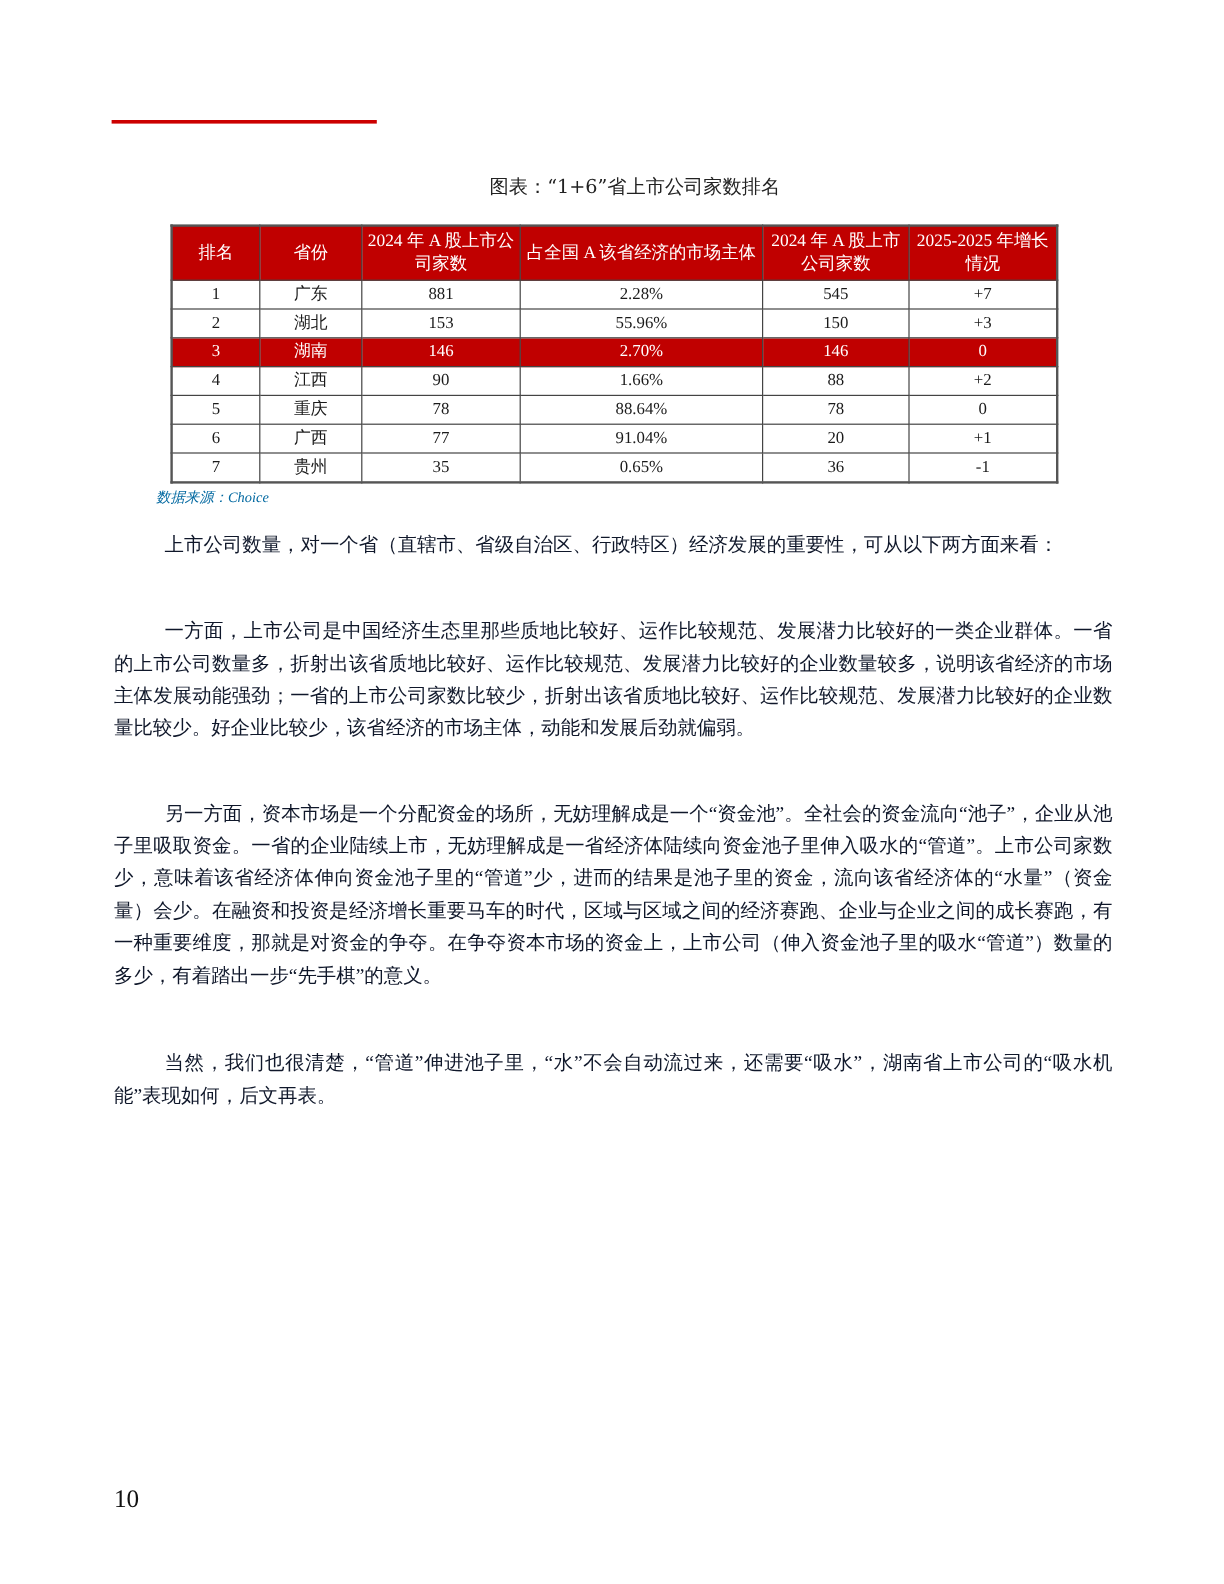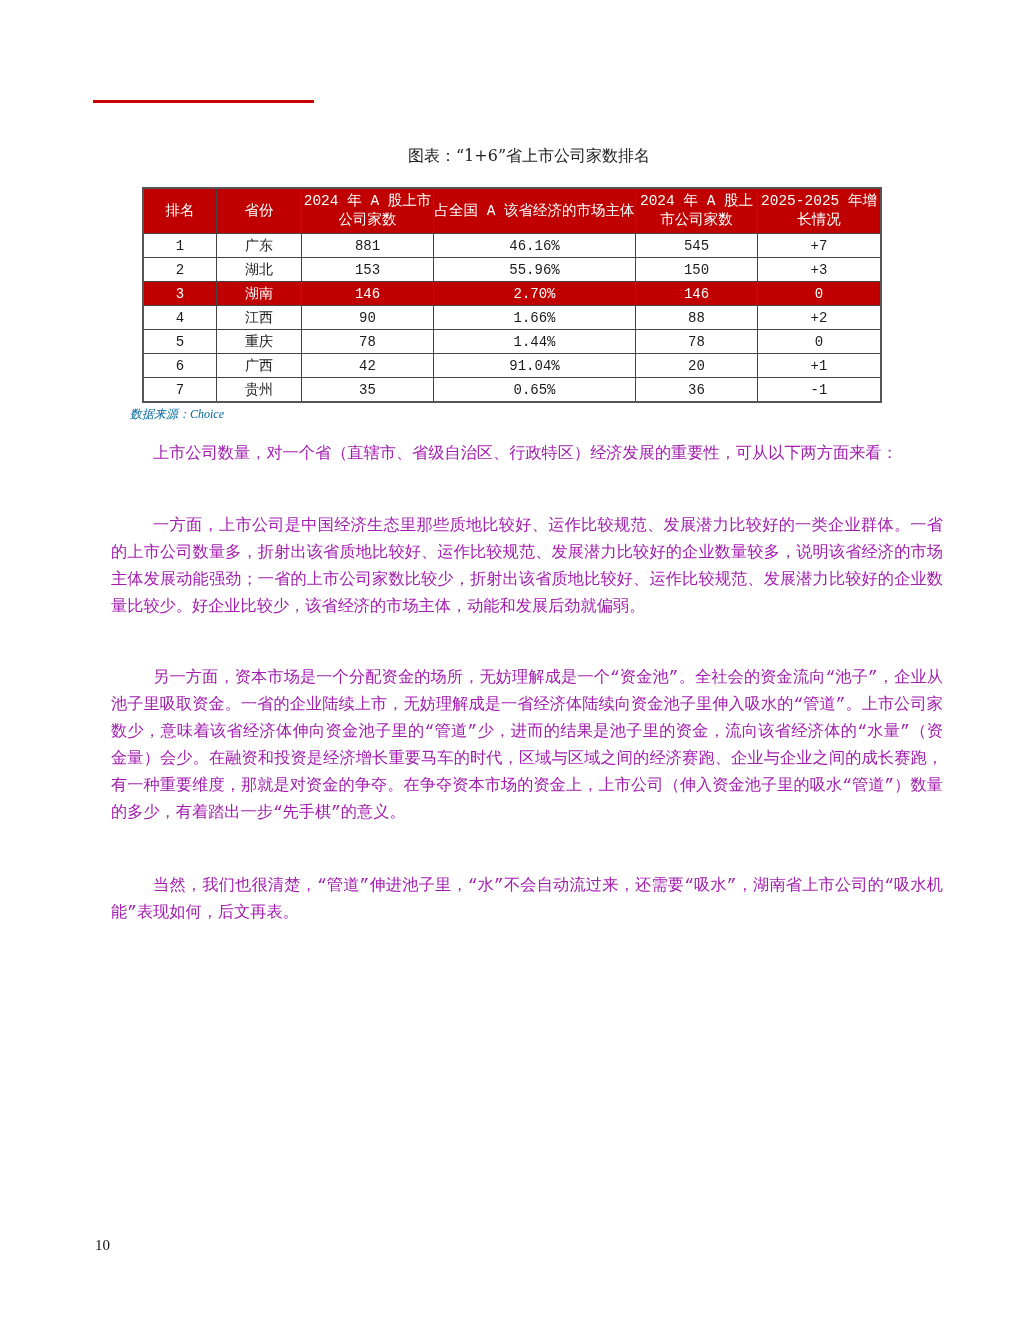--- a/index.html
+++ b/index.html
@@ -12,21 +12,21 @@
       position: absolute; left: 93px; top: 100px; width: 221px; height: 3px;
       background: #cc0000;
     }
     .figure-title {
       position: absolute; left: 0; top: 146px; width: 1058px; text-align: center;
       font-size: 16px; color: #222;
     }
     table.rank-table {
       position: absolute; left: 142px; top: 187px;
       border-collapse: collapse;
-      font-family: Liberation Mono, monospace;
+      font-family: Liberation Serif, serif;
       font-size: 14px;
       border: 2px solid #555;
     }
     table.rank-table th, table.rank-table td {
       border: 1.5px solid #444;
       text-align: center;
       padding: 0;
       line-height: 18px;
     }
     table.rank-table th {
@@ -36,34 +36,34 @@
     table.rank-table td { height: 23px; color: #1a1a1a; }
     table.rank-table tr.highlight td { background: #c00000; color: #ffffff; }
     .c1 { width: 72px; } .c2 { width: 84px; } .c3 { width: 131px; }
     .c4 { width: 201px; } .c5 { width: 121px; } .c6 { width: 122px; }
     .source-note {
       position: absolute; left: 130px; top: 406px;
       font-size: 12px; font-style: italic; color: #0369a1;
       font-family: "Liberation Serif", "DejaVu Serif", serif;
     }
     .body-text {
-      position: absolute; left: 111px; width: 832px;
-      font-family: Liberation Mono, monospace;
-      font-size: 16.2px; line-height: 27px; color: #a21caf;
+      position: absolute; left: 95px; width: 832px;
+      font-family: Liberation Serif, serif;
+      font-size: 16.2px; line-height: 27px; color: #0f172a;
       text-align: justify; text-indent: 2.6em;
       margin: 0;
     }
     #p1 { top: 441px; }
     #p2 { top: 513px; }
     #p3 { top: 665px; }
     #p4 { top: 873px; }
     .page-number {
       position: absolute; left: 95px; top: 1237px;
       font-family: "Liberation Serif", "DejaVu Serif", serif;
-      font-size: 15px; color: #111;
+      font-size: 21px; color: #111;
     }
   </style>
 </head>
 <body>
 
 <div class="top-rule"></div>
 
 <div class="figure-title">图表：“1+6”省上市公司家数排名</div>
 
 <table class="rank-table">
@@ -75,21 +75,21 @@
       <th class="c4">占全国 A 该省经济的市场主体</th>
       <th class="c5">2024 年 A 股上市公司家数</th>
       <th class="c6">2025-2025 年增长情况</th>
     </tr>
   </thead>
   <tbody id="table-body">
       <tr>
         <td>1</td>
         <td>广东</td>
         <td>881</td>
-        <td>46.16%</td>
+        <td>2.28%</td>
         <td>545</td>
         <td>+7</td>
       </tr>
       <tr>
         <td>2</td>
         <td>湖北</td>
         <td>153</td>
         <td>55.96%</td>
         <td>150</td>
         <td>+3</td>
@@ -107,28 +107,28 @@
         <td>江西</td>
         <td>90</td>
         <td>1.66%</td>
         <td>88</td>
         <td>+2</td>
       </tr>
       <tr>
         <td>5</td>
         <td>重庆</td>
         <td>78</td>
-        <td>1.44%</td>
+        <td>88.64%</td>
         <td>78</td>
         <td>0</td>
       </tr>
       <tr>
         <td>6</td>
         <td>广西</td>
-        <td>42</td>
+        <td>77</td>
         <td>91.04%</td>
         <td>20</td>
         <td>+1</td>
       </tr>
       <tr>
         <td>7</td>
         <td>贵州</td>
         <td>35</td>
         <td>0.65%</td>
         <td>36</td>

